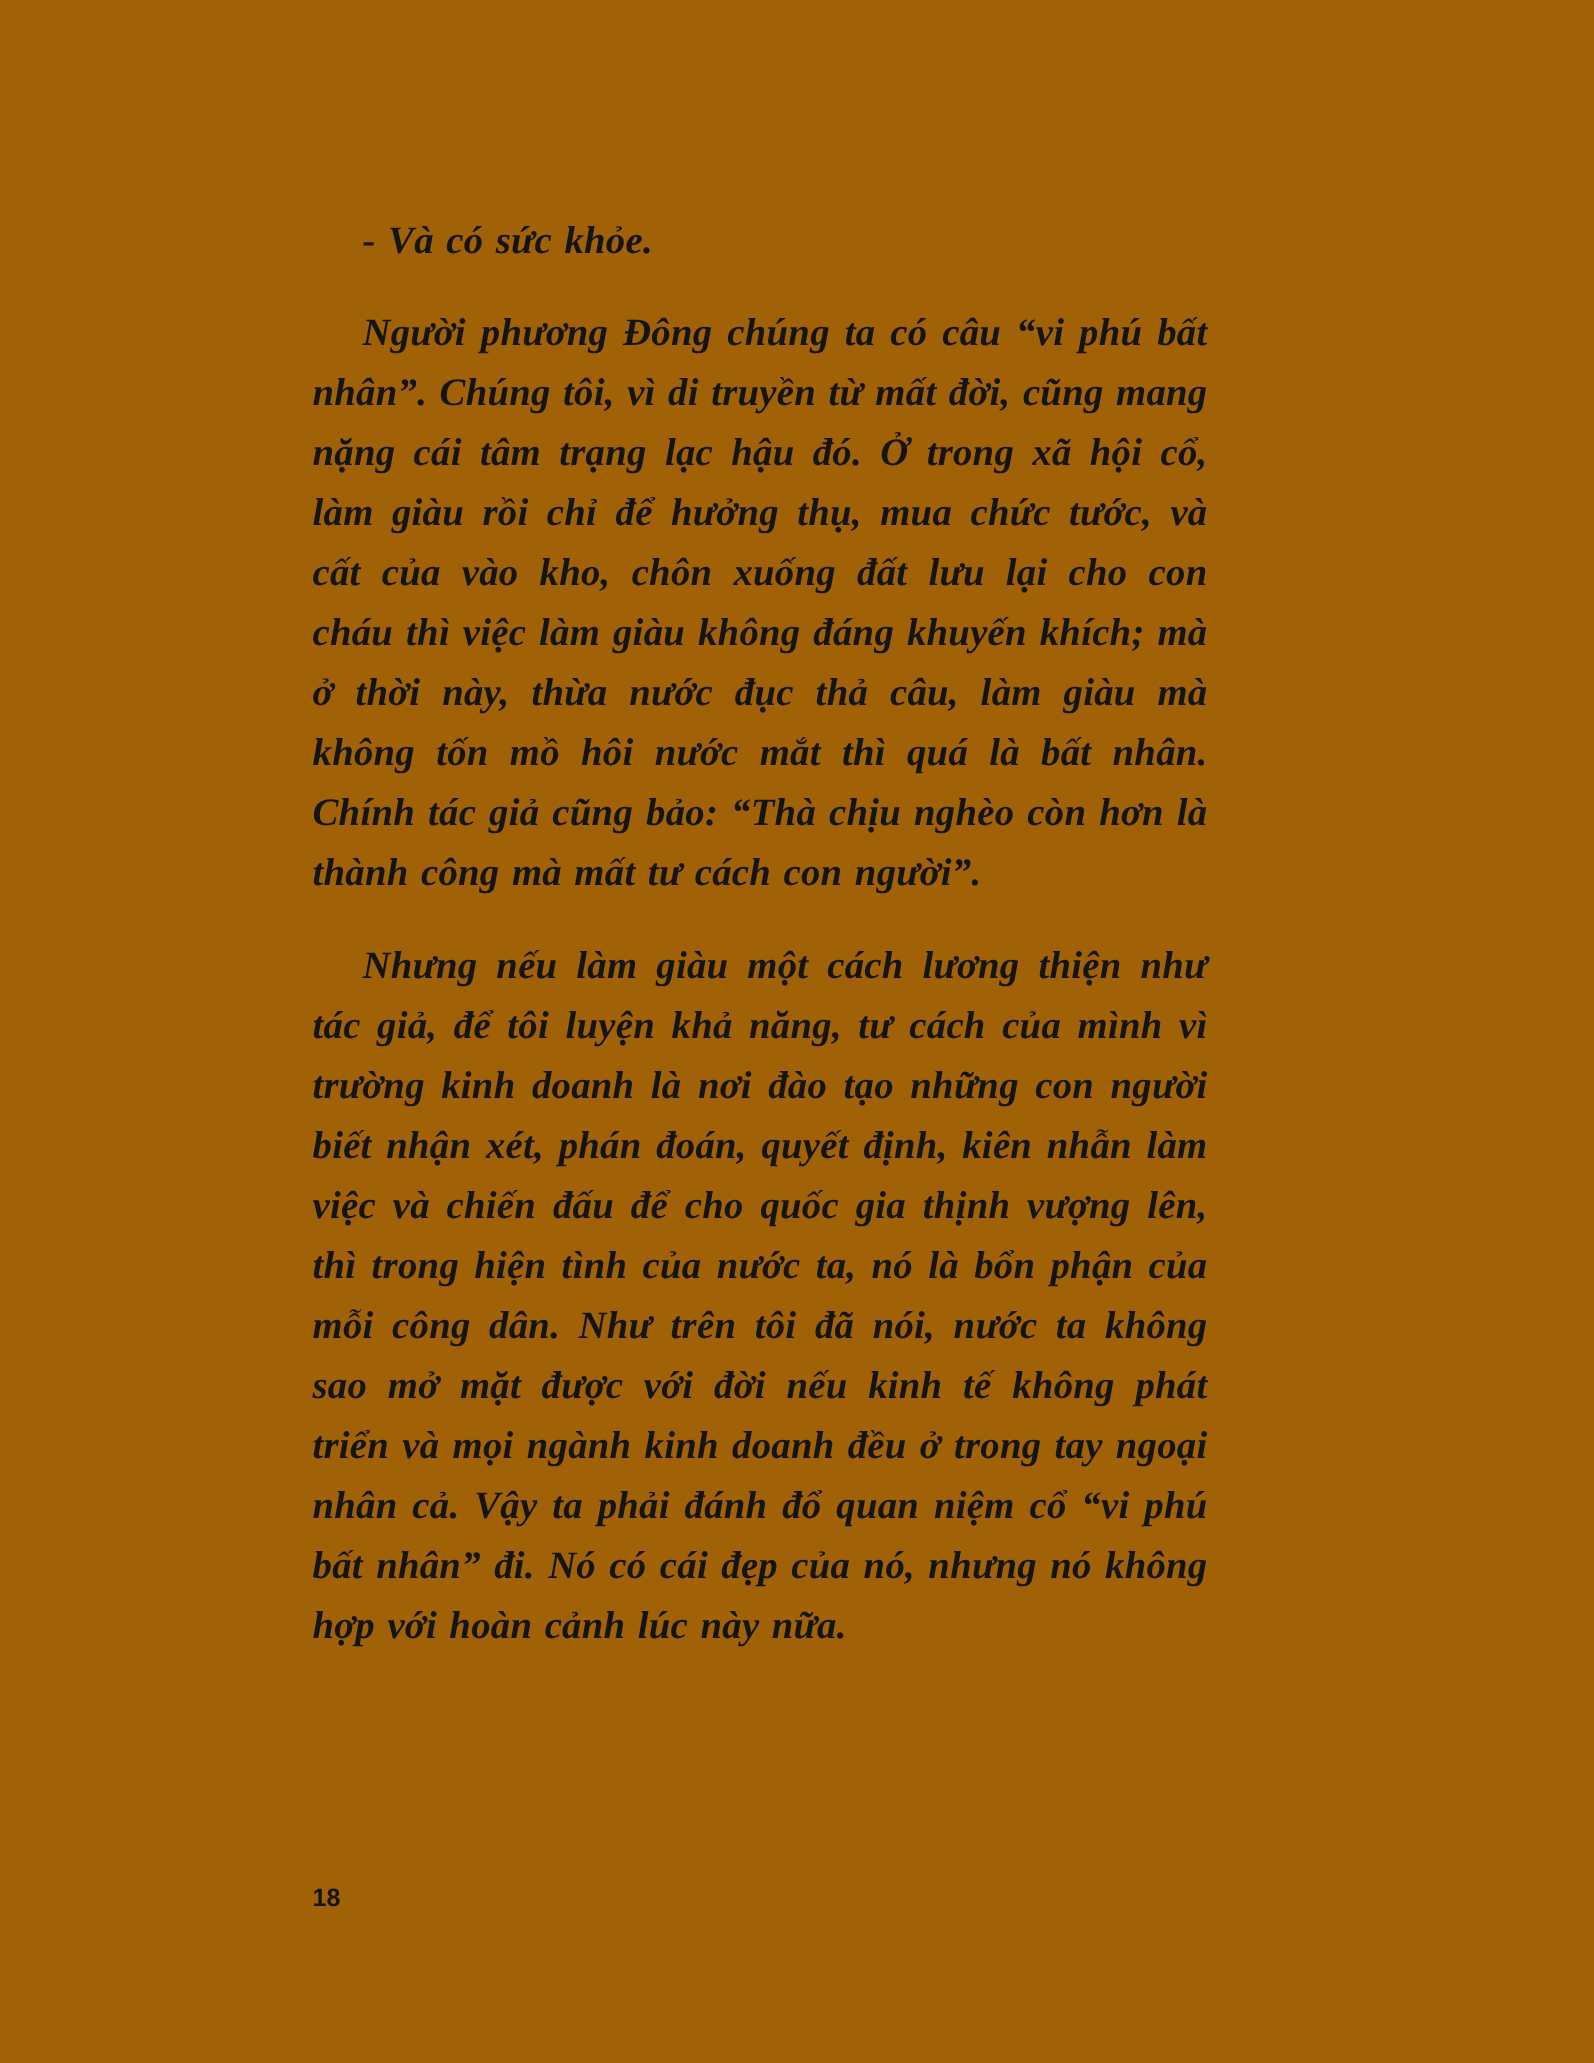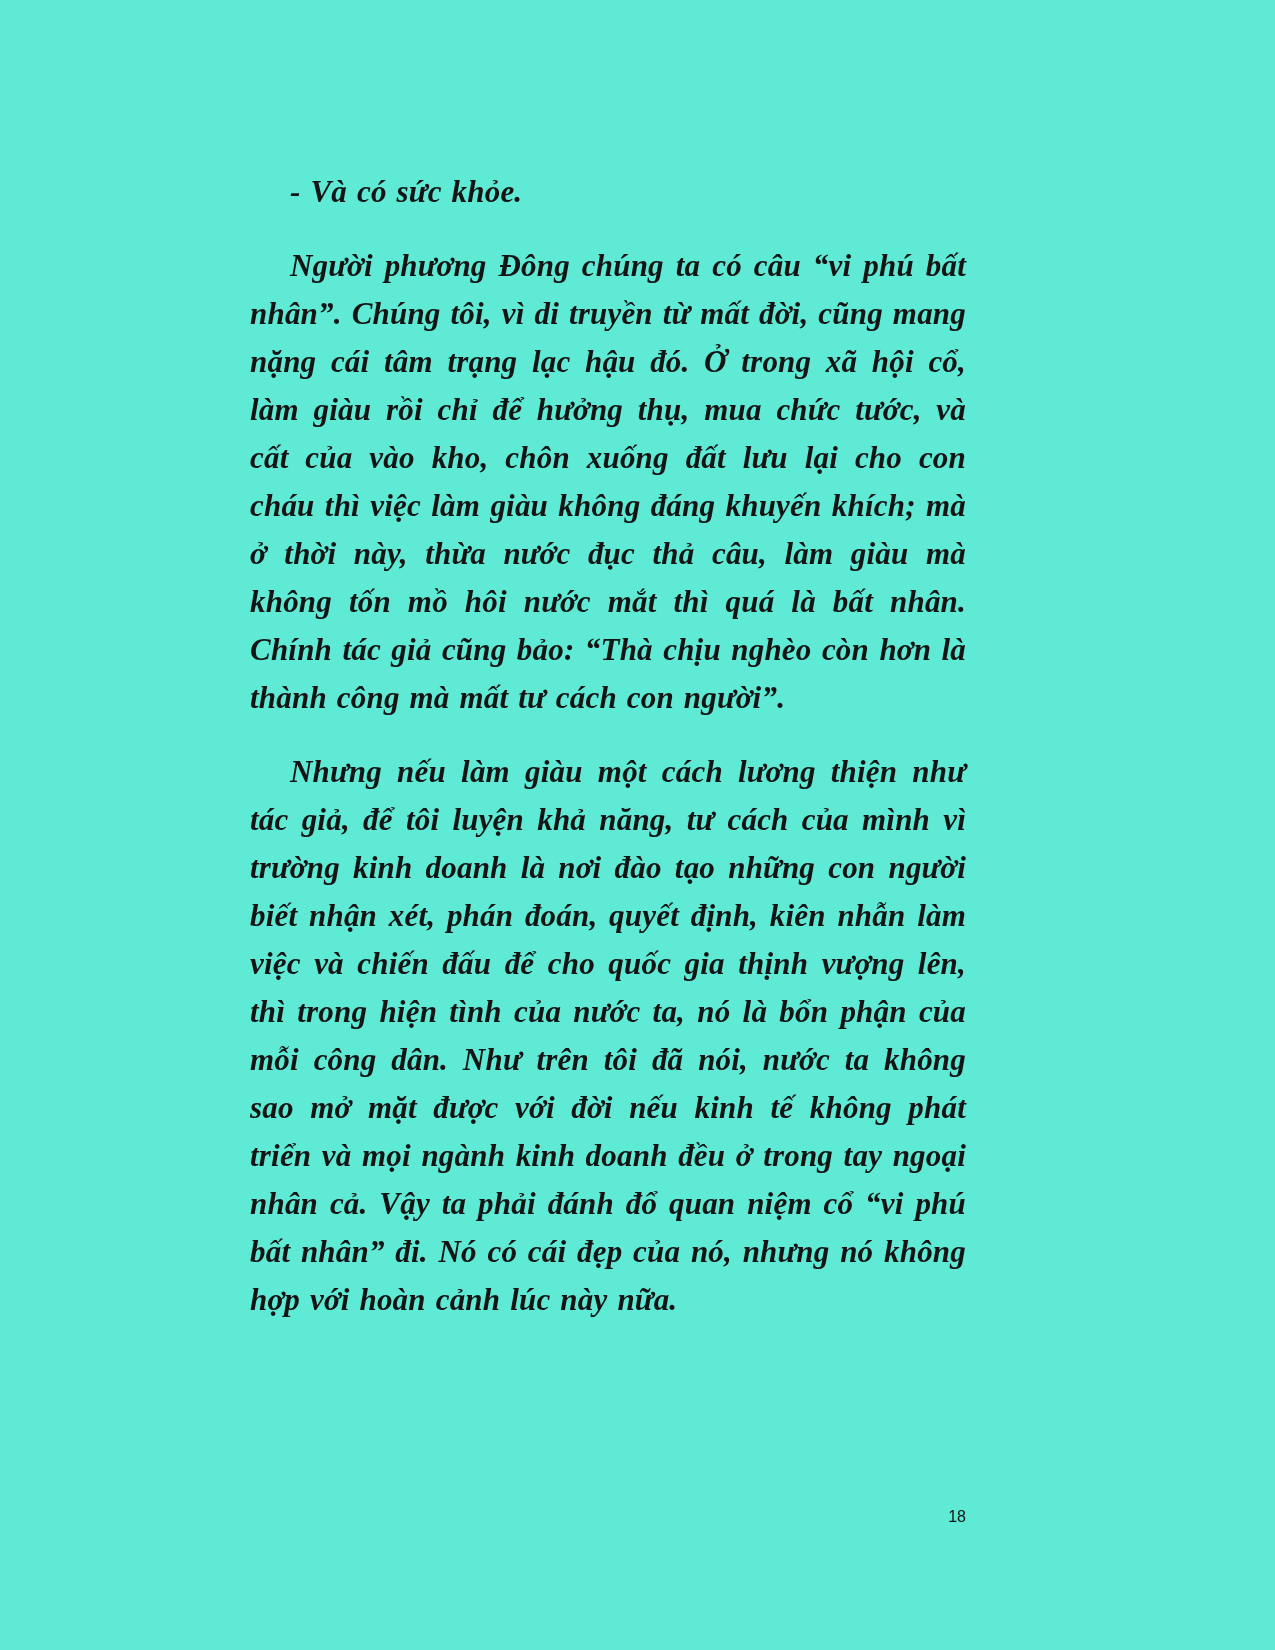--- a/index.html
+++ b/index.html
@@ -4,21 +4,21 @@
 <style>
   html, body {
     margin: 0;
     padding: 0;
     background: #ffffff;
   }
   .page {
     position: relative;
     width: 1275px;
     height: 1650px;
-    background: #5eead4;
+    background: #a16207;
     overflow: hidden;
     font-family: "Liberation Serif", serif;
   }
   .text-block {
     position: absolute;
     left: 250px;
     top: 168px;
     width: 716px;
   }
   .text-block p {
@@ -35,24 +35,24 @@
     letter-spacing: 0.2px;
   }
   .text-block p.no-justify {
     text-align: left;
   }
   .page-number {
     position: absolute;
     left: 250px;
     top: 1508px;
     width: 716px;
-    text-align: right;
+    text-align: left;
     font-family: "Liberation Sans", sans-serif;
-    font-weight: normal;
-    font-size: 16px;
+    font-weight: bold;
+    font-size: 20px;
     color: #141414;
   }
 </style>
 </head>
 <body>
 
 <div class="page">
   <div class="text-block">
     <p class="no-justify">- Và có sức khỏe.</p>
     <p>Người phương Đông chúng ta có câu “vi phú bất nhân”. Chúng tôi, vì di truyền từ mất đời, cũng mang nặng cái tâm trạng lạc hậu đó. Ở trong xã hội cổ, làm giàu rồi chỉ để hưởng thụ, mua chức tước, và cất của vào kho, chôn xuống đất lưu lại cho con cháu thì việc làm giàu không đáng khuyến khích; mà ở thời này, thừa nước đục thả câu, làm giàu mà không tốn mồ hôi nước mắt thì quá là bất nhân. Chính tác giả cũng bảo: “Thà chịu nghèo còn hơn là thành công mà mất tư cách con người”.</p>

